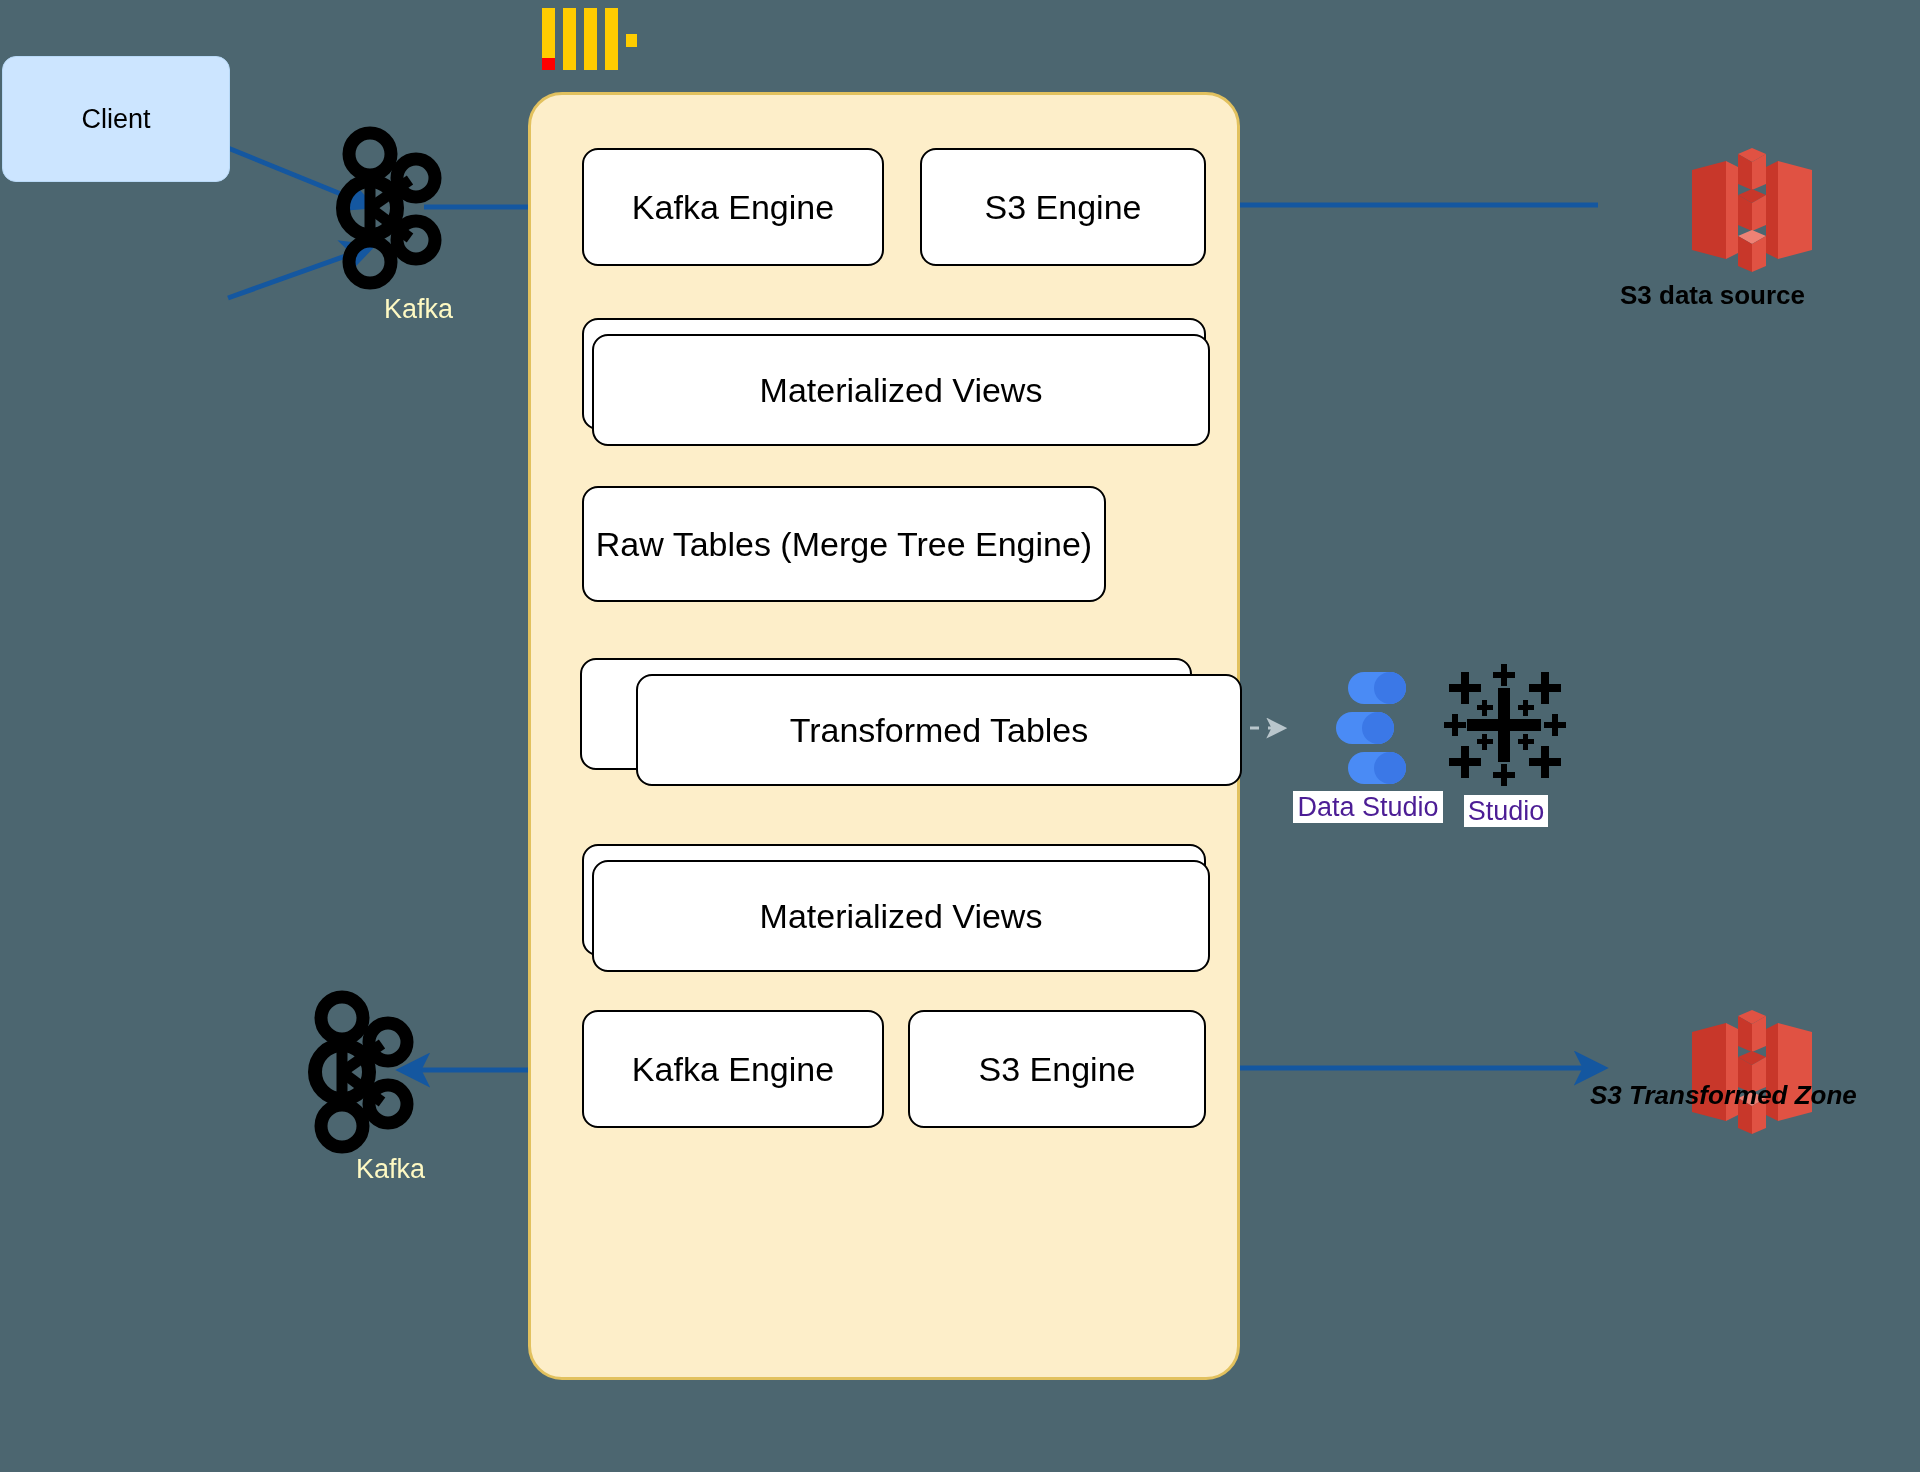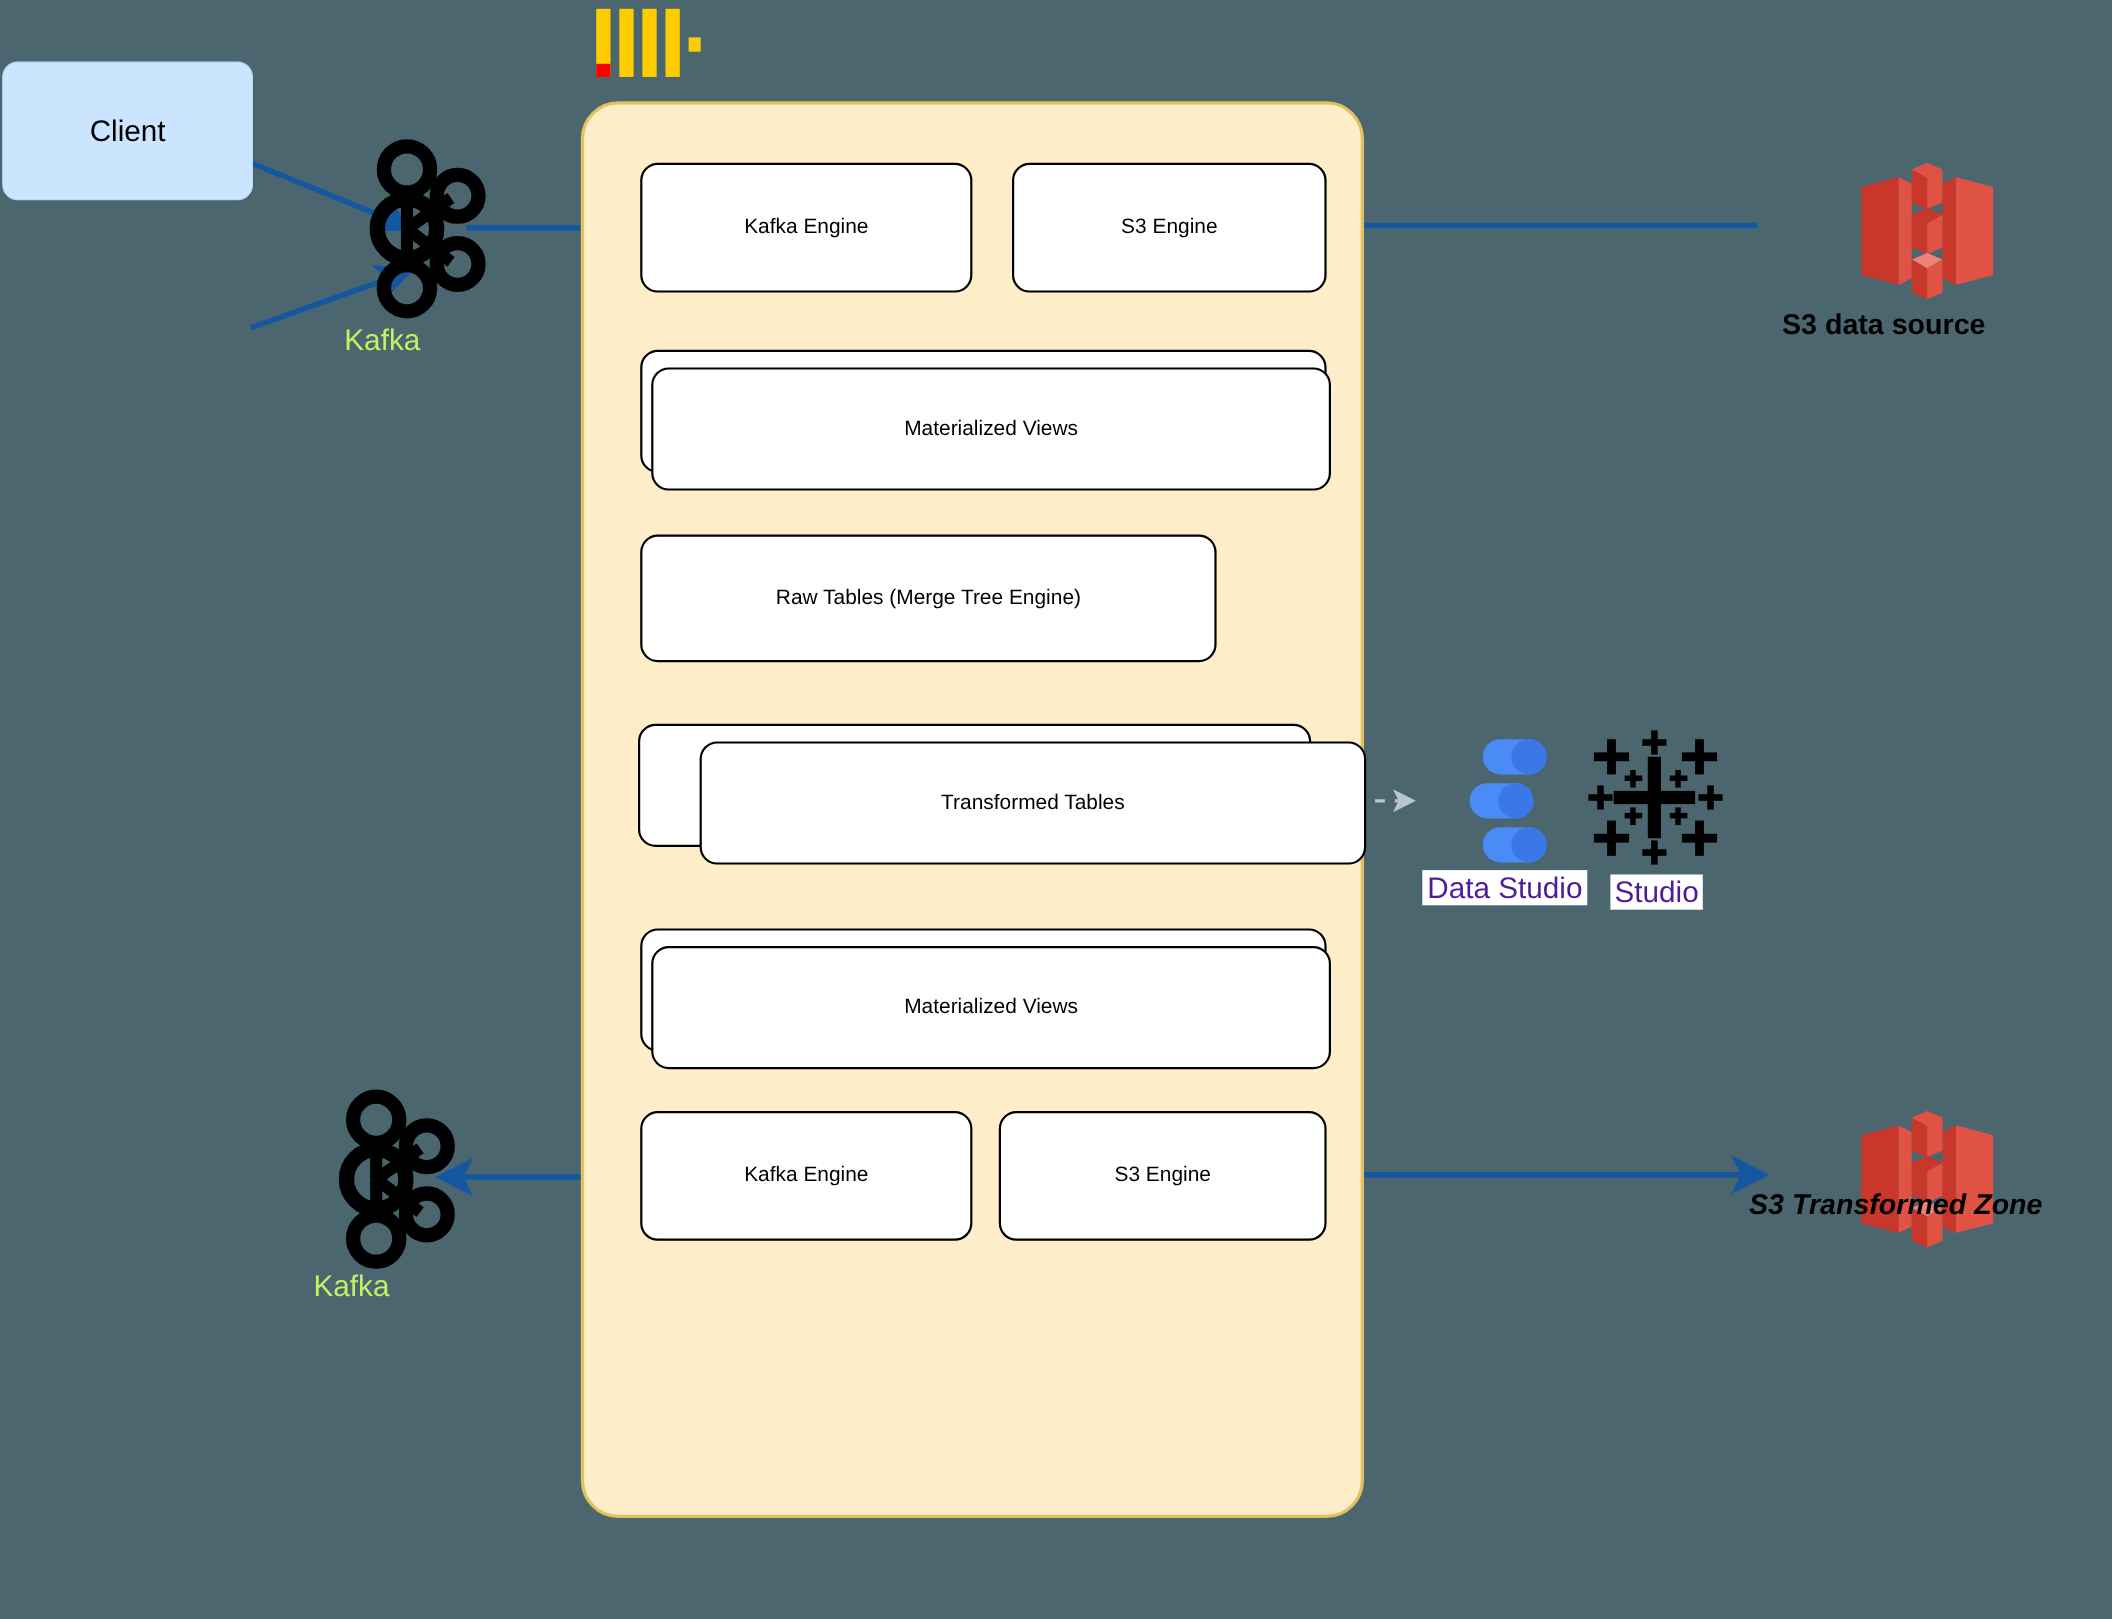--- a/index.html
+++ b/index.html
@@ -19,42 +19,42 @@
     border:1px solid #b8d9f7;
     border-radius:14px;
     display:flex;align-items:center;justify-content:center;
     font-size:27px;color:#000;
   }
   .whitebox{
     background:#ffffff;
     border:2.5px solid #000;
     border-radius:16px;
     display:flex;align-items:center;justify-content:center;
-    font-size:19px;color:#000;
+    font-size:34px;color:#000;
     box-sizing:border-box;
   }
   .stackshadow{
     background:#ffffff;
     border:2.5px solid #000;
     border-radius:16px;
     box-sizing:border-box;
   }
   .ch-container{
     background:#fdeec9;
     border:3px solid #e2c15e;
     border-radius:34px;
     box-sizing:border-box;
   }
   .caption{
     font-size:26px;font-weight:bold;color:#000;
     text-align:left;white-space:nowrap;
   }
   .caption-plain{
-    font-size:27px;font-weight:normal;color:#bef264;
-    text-align:left;white-space:nowrap;
+    font-size:27px;font-weight:normal;color:#fef9c3;
+    text-align:right;white-space:nowrap;
   }
   .labelchip{
     background:#ffffff;color:#4c1d95;font-size:27px;
     padding:1px 4px;white-space:nowrap;
   }
 
   
   .ch-logo{display:block;}
 
   svg{overflow:visible;}

